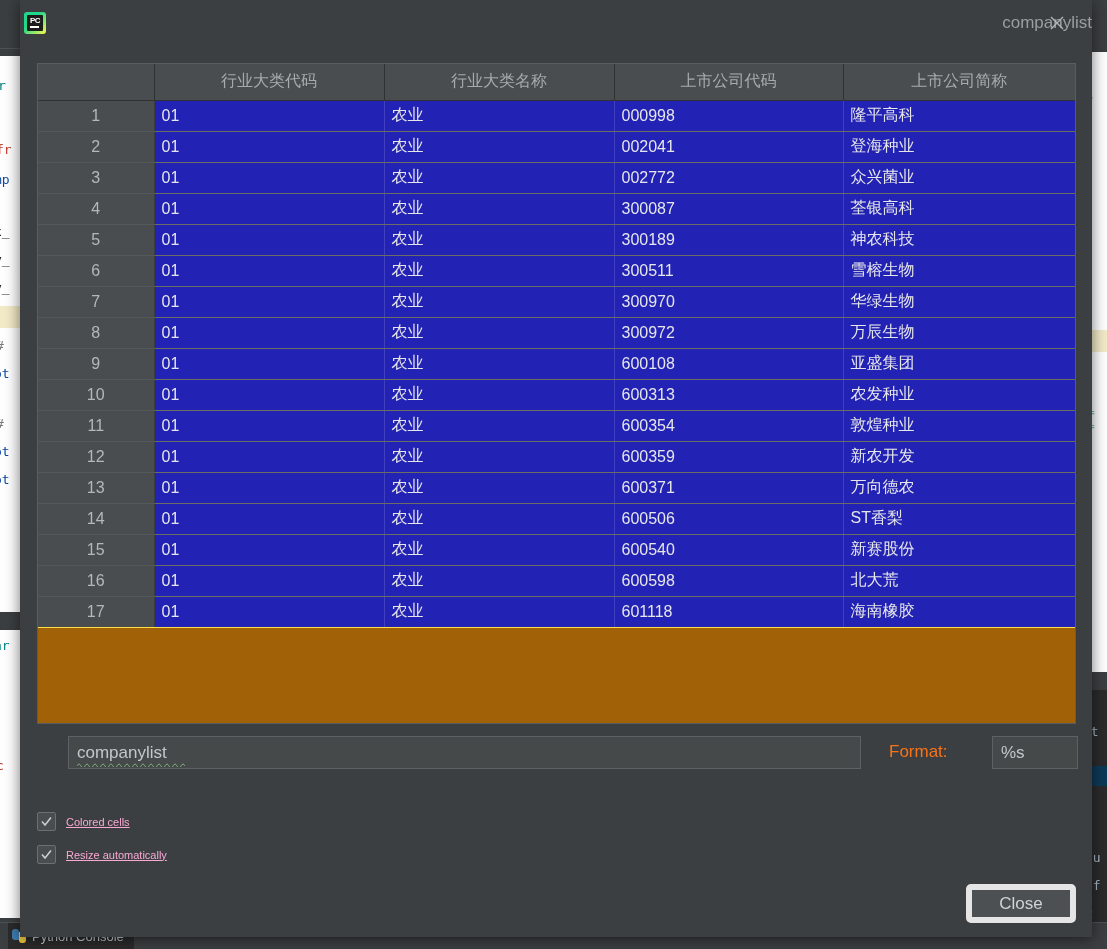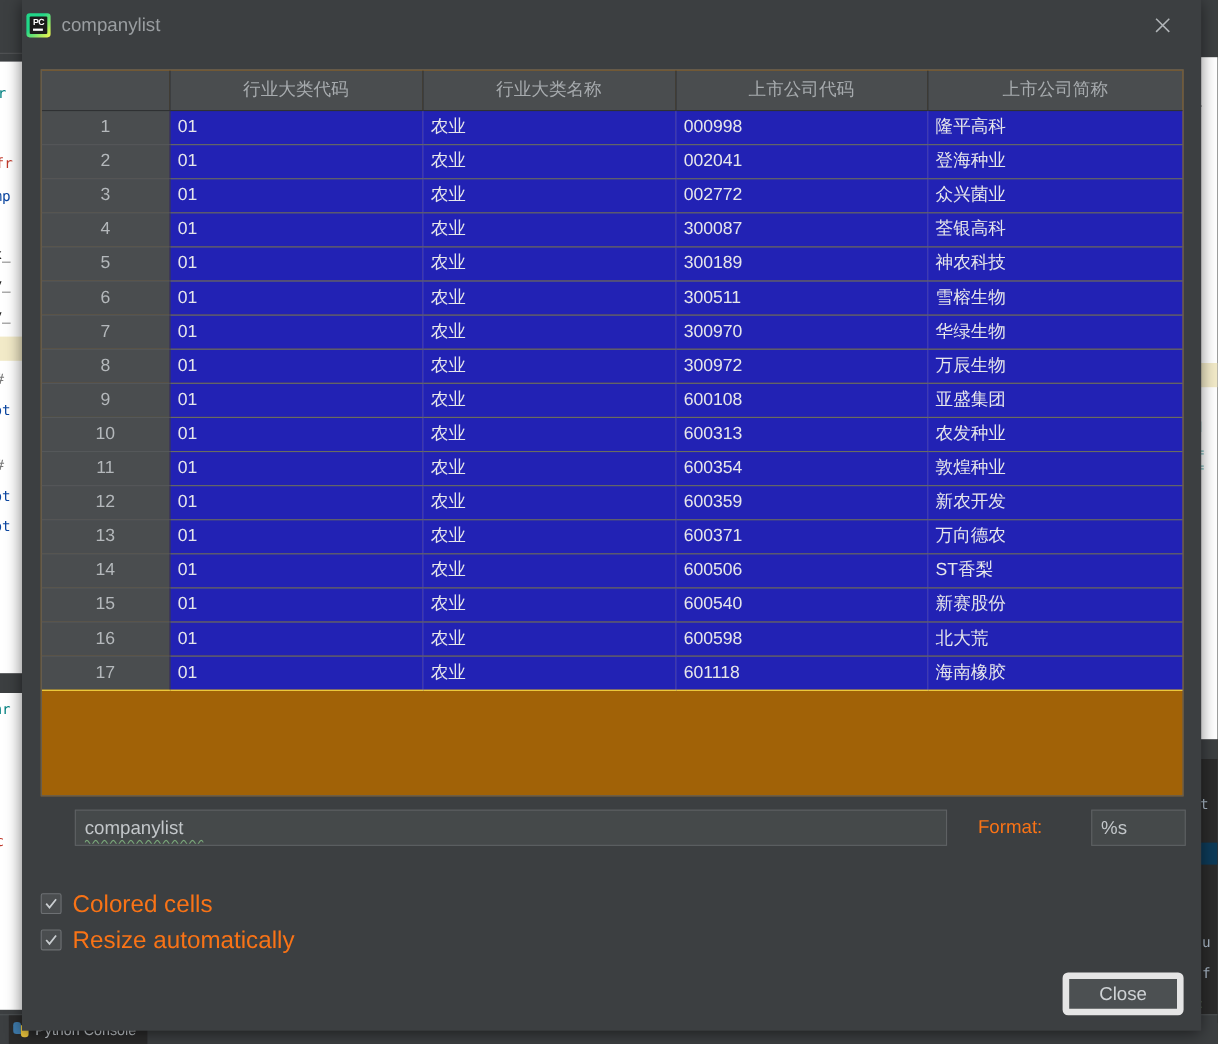--- a/index.html
+++ b/index.html
@@ -107,20 +107,21 @@
     width: 1072px; height: 937px;
     background: #3c3f41;
     box-shadow: 0 2px 14px rgba(0,0,0,0.55);
   }
   .titlebar {
     position: relative;
     height: 46px;
     display: flex;
     align-items: center;
     padding-left: 4px;
+    justify-content: space-between;
   }
   .app-icon {
     width: 22px; height: 22px;
     margin-right: 10px;
     border-radius: 3px;
     position: relative;
     background:
       linear-gradient(135deg, #21d789 0%, #21d789 38%, #fcf84a 100%);
     display: flex; align-items: center; justify-content: center;
   }
@@ -282,22 +283,23 @@
   .cbox {
     width: 17px; height: 17px;
     border: 1px solid #6d7073;
     border-radius: 2px;
     background: #4a4d4f;
     display: flex; align-items: center; justify-content: center;
     flex: none;
   }
   .cbox svg { display:block; }
   .check-label {
-    color: #f97316;
-    font-size: 22px;
+    color: #f9a8d4;
+    font-size: 11px;
+    text-decoration: underline;
   }
 
   .btn-close {
     position: absolute;
     left: 946px; top: 884px;
     width: 110px; height: 39px;
     background: #4c5052;
     border: 6px solid #e5e5e5;
     border-radius: 5px;
     color: #cfd3d6;

